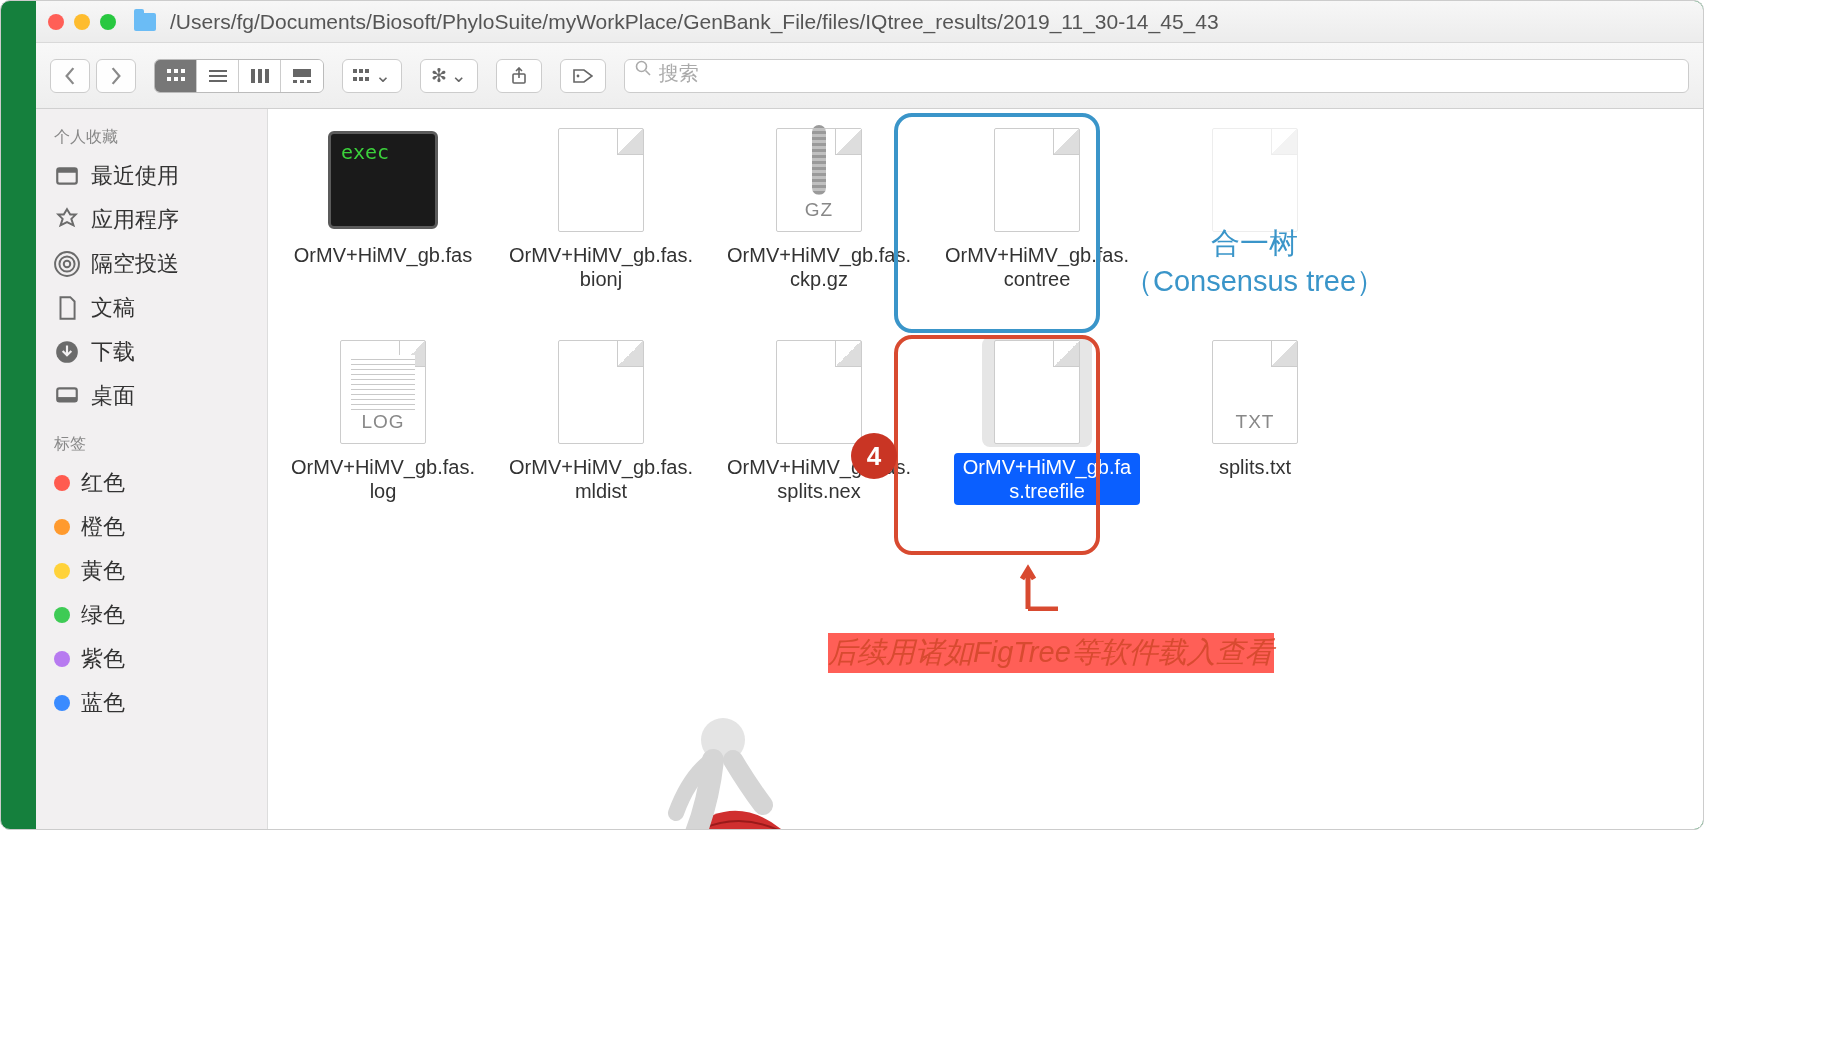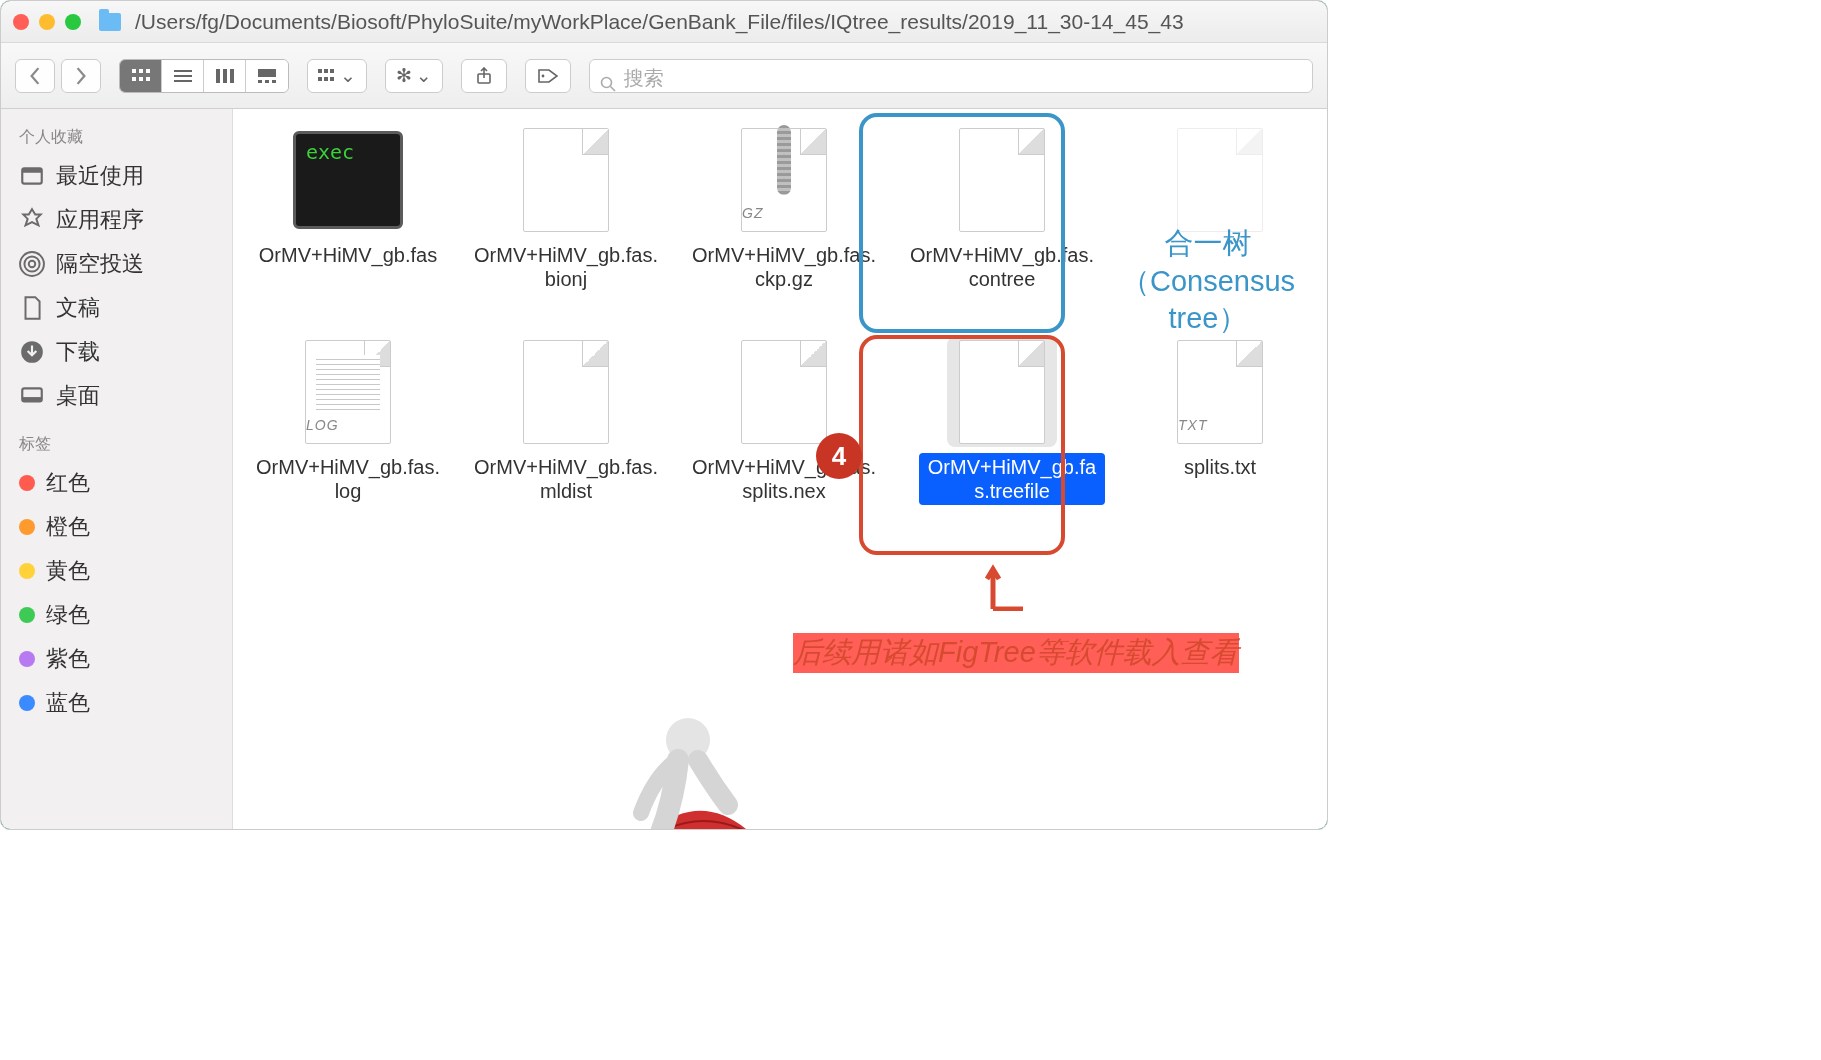--- a/index.html
+++ b/index.html
@@ -6,25 +6,26 @@
   body {
     font-family: -apple-system, "Helvetica Neue", Arial, sans-serif;
     background: #fff;
     color: #333;
     width: 1821px;
     height: 1060px;
     overflow: hidden;
     transform-origin: top left;
   }
   .window {
-    width: 1328px;
+    width: 1704px;
     border: 1px solid #ccc;
     border-radius: 10px;
     background: #15803d;
     overflow: hidden;
+    padding-left: 35px;
   }
   
   .titlebar {
     height: 42px;
     background: linear-gradient(#f7f7f7,#ececec);
     border-bottom: 1px solid #d9d9d9;
     display: flex;
     align-items: center;
     padding: 0 12px;
     gap: 10px;
@@ -63,21 +64,21 @@
   }
   .seg:last-child{border-right:none;}
   .seg.active{background:#777;color:#fff;}
   .tb-btn {
     height:34px;min-width:46px;border:1px solid #ccc;border-radius:6px;
     background:#fff;display:flex;align-items:center;justify-content:center;
     color:#666;font-size:19px;padding:0 10px;gap:4px;
   }
   .search {
     flex:1;height:34px;border:1px solid #ccc;border-radius:6px;
-    background:#fff;display:flex;align-items:flex-end;padding:0 10px;gap:8px;
+    background:#fff;display:flex;align-items:flex-start;padding:0 10px;gap:8px;
     color:#aaa;font-size:20px;
   }
   .search svg{width:16px;height:16px;fill:#aaa;}
   .body { display:flex; height: 720px;}
   
   .sidebar {
     width:232px;background:#f2f0f1;border-right:1px solid #ddd;
     padding:12px 0;font-size:22px;color:#333;
   }
   .side-head { font-size:16px;color:#888;padding:6px 18px;}
@@ -112,22 +113,22 @@
   .doc{
     width:86px;height:104px;background:#fff;border:1px solid #ccc;border-radius:2px;
     position:relative;
   }
   .doc .fold{
     position:absolute;right:0;top:0;width:26px;height:26px;
     background:linear-gradient(135deg,#fff 50%, #ddd 50%);
     border-left:1px solid #ccc;border-bottom:1px solid #ccc;
   }
   .doc .tag{
-    position:absolute;bottom:10px;left:0;right:0;
-    font-size:14px;color:#888;letter-spacing:1px;font-style:italic;
+    position:absolute;bottom:10px;left:0;right:0;text-align:center;
+    font-size:19px;color:#888;letter-spacing:1px;
   }
   .doc.ghost{opacity:0.35;}
   
   .exec-icon{
     width:130px;height:98px;background:#1a1a1a;border:3px solid #5b5b5b;border-radius:6px;
     color:#3bd13b;font-family:monospace;font-size:20px;padding:6px 10px;
   }
   
   .zip{
     position:absolute;left:50%;top:-4px;transform:translateX(-50%);

